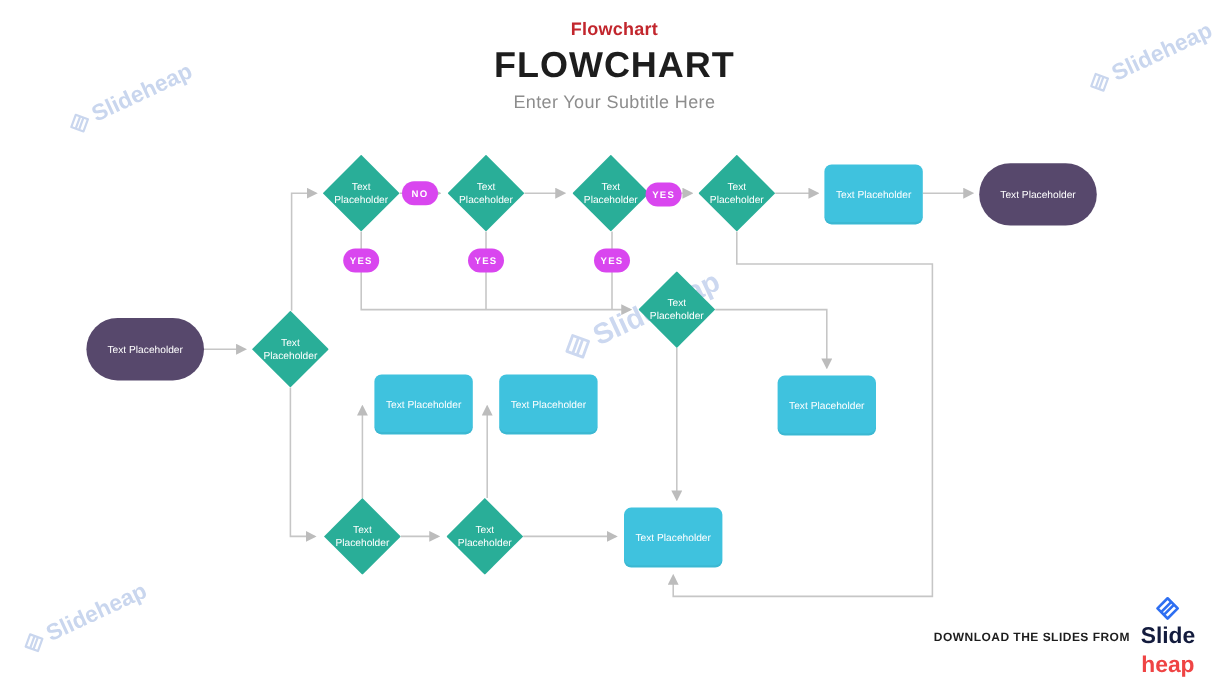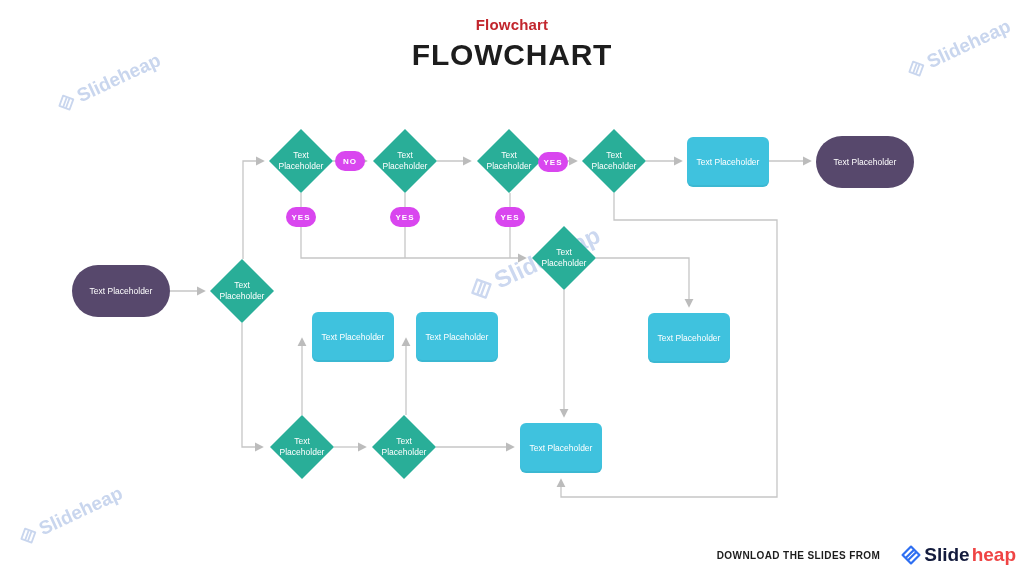--- a/index.html
+++ b/index.html
@@ -24,34 +24,35 @@
   .diamond{width:64px;height:64px;background:#29ae98;
            clip-path:polygon(50% 0,100% 50%,50% 100%,0 50%);padding:0 2px;box-sizing:border-box;}
   .proc{width:82px;height:50px;background:#3fc2de;border-radius:6px;
         box-shadow:inset 0 -2px 0 rgba(0,0,0,.05);}
   .stadium{width:98px;height:52px;background:#57486c;border-radius:26px;}
   
   .badge{position:absolute;width:30px;height:20px;background:#d946ef;color:#fff;
          border-radius:11px;font-size:8px;font-weight:700;letter-spacing:1px;
          display:flex;align-items:center;justify-content:center;z-index:3;}
   
-  .footer{position:absolute;right:8px;bottom:10px;display:flex;align-items:center;gap:20px;z-index:4;}
+  .footer{position:absolute;right:28px;bottom:10px;display:flex;align-items:center;gap:9px;z-index:4;}
   .footer .prefix{font-size:10px;font-weight:700;color:#1d1d1d;letter-spacing:.4px;}
-  .brand{display:flex;align-items:center;gap:2px;font-weight:700;font-size:19px;}
+  .brand{display:flex;align-items:center;gap:2px;font-weight:700;font-size:19px;flex-direction:column;}
   .brand .slide-part{color:#131b3d;}
   .brand .heap-part{color:#ef4444;}
 </style>
 </head>
 <body>
 
 <div class="slide">
 
   <div class="header">
     <div class="eyebrow">Flowchart</div>
     <div class="title">FLOWCHART</div>
+    <div class="subtitle">Enter Your Subtitle Here</div>
   </div>
 
   <div class="wm" style="left:52px;top:72px;">
     <svg width="20" height="20" viewBox="0 0 24 24">
       <path d="M12 2.8 21.2 12 12 21.2 2.8 12Z" fill="none" stroke="currentColor" stroke-width="2.2" stroke-linejoin="round"></path>
       <path d="M7 14.5 14.5 7 M9.5 17 17 9.5" fill="none" stroke="currentColor" stroke-width="2.2" stroke-linecap="round"></path>
     </svg>
     <span>Slideheap</span>
   </div>
   <div class="wm" style="left:902px;top:38px;">

